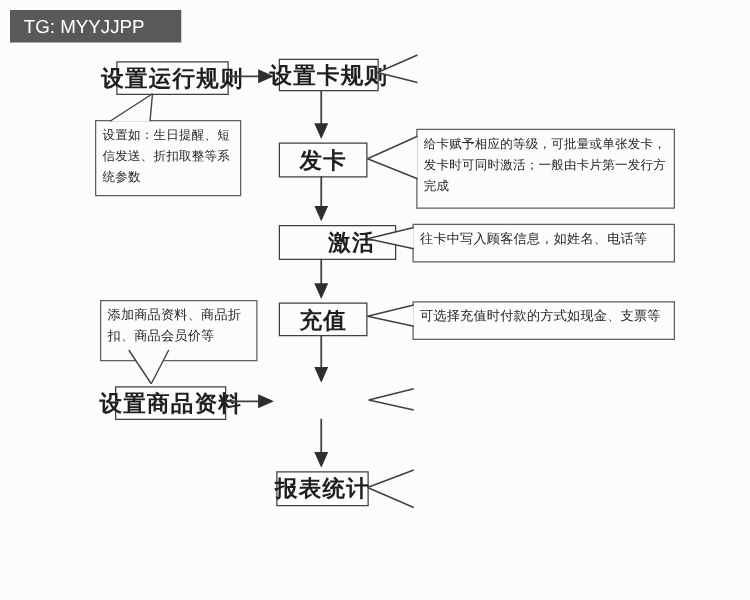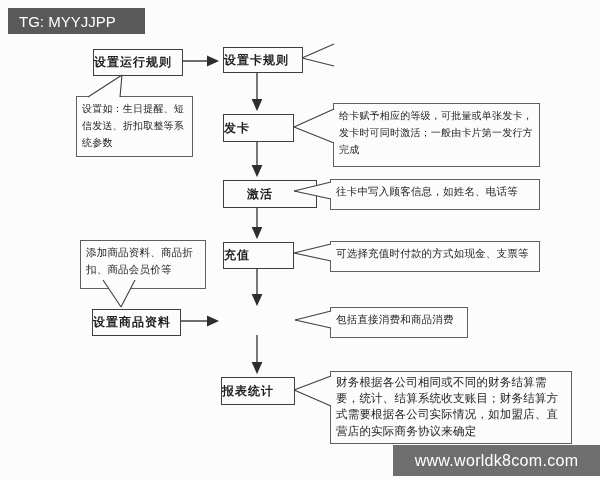--- a/index.html
+++ b/index.html
@@ -11,22 +11,22 @@
   .banner{
     position:absolute;background:#595959;color:#ffffff;
     font-family:"Liberation Sans","DejaVu Sans",sans-serif;
     display:flex;align-items:center;
   }
   .banner-top{left:8px;top:8px;width:126px;height:26px;font-size:15px;padding-left:11px;}
   .banner-bottom{left:393px;top:445px;width:207px;height:31px;background:#6e6e6e;font-size:16px;justify-content:center;letter-spacing:.3px;}
   
   .node{
     position:absolute;border:1.5px solid #3f3f3f;background:#fcfcfc;
-    display:flex;align-items:center;
-    font-size:12px;font-weight:bold;letter-spacing:1px;white-space:nowrap;
+    display:flex;align-items:center;justify-content:center;
+    font-size:18px;font-weight:bold;letter-spacing:1px;white-space:nowrap;
   }
   .n-run   {left:93px; top:49px; width:88px;height:25px;}
   .n-card  {left:223px;top:47px; width:78px;height:24px;}
   .n-issue {left:223px;top:114px;width:69px;height:26px;}
   .n-act   {left:223px;top:180px;width:69px;height:26px;padding-left:23px;}
   .n-chg   {left:223px;top:242px;width:69px;height:25px;}
   .n-prod  {left:92px; top:309px;width:87px;height:25px;}
   .n-cons  {left:223px;top:309px;width:70px;height:25px;}
   .n-rep   {left:221px;top:377px;width:72px;height:26px;}
   
@@ -47,23 +47,20 @@
   .overlay{position:absolute;left:0;top:0;width:600px;height:480px;pointer-events:none;}
 </style>
 </head>
 <body>
 
 <div class="stage">
 
   <div class="banner banner-top">
     <span>TG: MYYJJPP</span>
   </div>
-  <div class="banner banner-bottom">
-    <span>www.worldk8com.com</span>
-  </div>
 
   <div class="node n-run">
       <span>设置运行规则</span>
     </div>
   <div class="node n-card">
       <span>设置卡规则</span>
     </div>
   <div class="node n-issue">
       <span>发卡</span>
     </div>
@@ -78,22 +75,20 @@
     </div>
   <div class="node n-rep">
       <span>报表统计</span>
     </div>
 
   <div class="callout c-runrules"><span>设置如：生日提醒、短信发送、折扣取整等系统参数</span></div>
   <div class="callout c-issue"><span>给卡赋予相应的等级，可批量或单张发卡，发卡时可同时激活；一般由卡片第一发行方完成</span></div>
   <div class="callout c-act"><span>往卡中写入顾客信息，如姓名、电话等</span></div>
   <div class="callout c-chg"><span>可选择充值时付款的方式如现金、支票等</span></div>
   <div class="callout c-prod"><span>添加商品资料、商品折扣、商品会员价等</span></div>
-  <div class="callout c-cons"><span>包括直接消费和商品消费</span></div>
-  <div class="callout c-rep"><span>财务根据各公司相同或不同的财务结算需要，统计、结算系统收支账目；财务结算方式需要根据各公司实际情况，如加盟店、直营店的实际商务协议来确定</span></div>
 
   <svg class="overlay" width="600" height="480" viewBox="0 0 600 480">
     <defs>
       <marker id="arw" markerWidth="9" markerHeight="8" refX="7.5" refY="4" orient="auto">
         <path d="M0,0 L9,4 L0,8 Z" fill="#2e2e2e"></path>
       </marker>
     </defs>
     <g stroke="#3f3f3f" stroke-width="1.4" fill="none">
       <line x1="182" y1="61" x2="217" y2="61" marker-end="url(#arw)"></line>
       <line x1="257" y1="72" x2="257" y2="109" marker-end="url(#arw)"></line>

